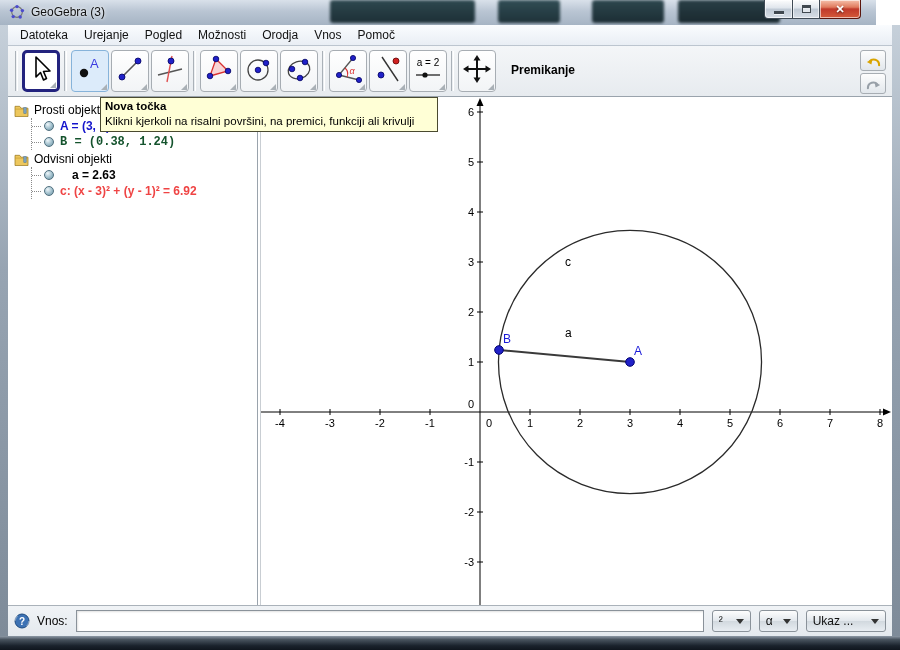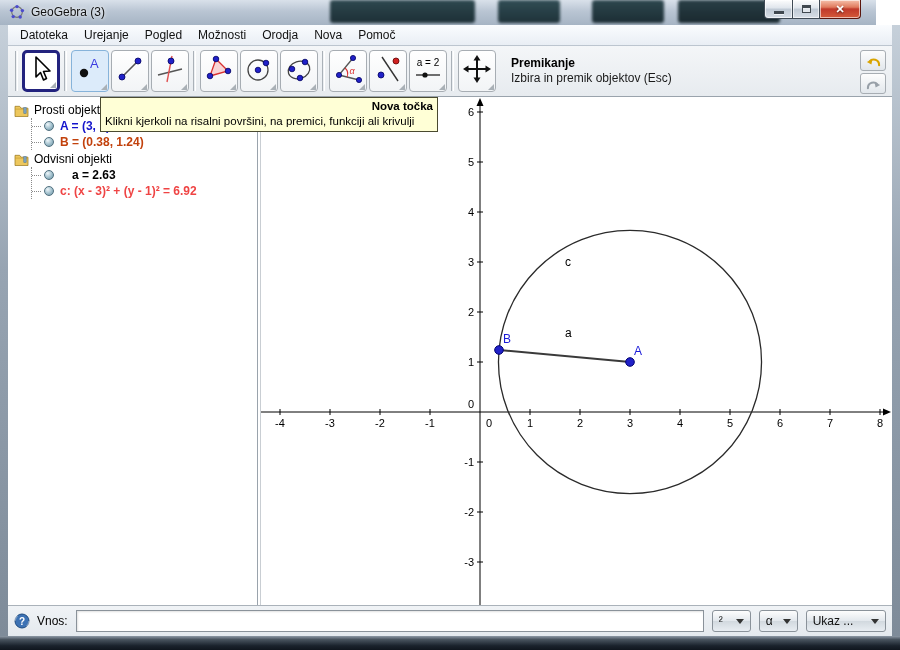--- a/index.html
+++ b/index.html
@@ -67,21 +67,21 @@
   .tree-head { display:flex; align-items:center; height:16px; font-size:12px; color:#000; }
   .tree-head svg { width:15px; height:13px; margin-right:5px; }
   .tree-children { margin-left:17px; border-left:1px dotted #8a8a8a; padding-left:0; }
   .tree-item { display:flex; align-items:center; height:16px; font-size:12px; font-weight:bold; }
   .tree-item .twig { width:9px; border-top:1px dotted #8a8a8a; margin-right:3px; }
   .marble { width:10px; height:10px; border-radius:50%; margin-right:6px; border:1px solid #50707f;
     background:radial-gradient(circle at 35% 30%, #eef6fa, #9fbecb 55%, #6d93a3); }
 
   .tooltip { position:absolute; left:100px; top:97px; width:338px; background:#ffffd6;
     border:1px solid #4a4a30; padding:1px 4px 2px 4px; z-index:60; }
-  .tooltip .tt { font-size:11.5px; font-weight:bold; color:#000; line-height:15px;text-align:right; }
+  .tooltip .tt { font-size:11.5px; font-weight:bold; color:#000; line-height:15px; }
   .tooltip .tb { font-size:11.5px; color:#000; line-height:15px; white-space:nowrap; }
 
   .inputbar { height:31px; display:flex; align-items:center; padding:0 6px;
     background:linear-gradient(#f0f3f6, #e4e9ee); border-top:1px solid #aab2ba; }
   .help-icon { width:16px; height:16px; margin-right:7px; }
   .input-label { font-size:12px; color:#000; margin-right:8px; }
   .vnos-input { width:628px; height:22px; border:1px solid #8a929a; font-size:12px; padding:0 4px;
     background:#fff; box-shadow:inset 1px 1px 2px rgba(0,0,0,.12); outline:none; }
   .dd { height:22px; margin-left:8px; display:flex; align-items:center; justify-content:space-between;
     padding:0 6px; border:1px solid #8a929a; border-radius:3px;
@@ -128,21 +128,21 @@
   <div class="frame-right"></div>
   <div class="frame-bottom"></div>
 
   <div class="content">
     <div class="menubar" id="menubar">
         <span class="menu-item">Datoteka</span>
         <span class="menu-item">Urejanje</span>
         <span class="menu-item">Pogled</span>
         <span class="menu-item">Možnosti</span>
         <span class="menu-item">Orodja</span>
-        <span class="menu-item">Nova</span>
+        <span class="menu-item">Vnos</span>
         <span class="menu-item">Pomoč</span>
       </div>
 
     <div class="toolbar">
       <span class="tb-sep"></span>
       <span id="tools" style="display:flex;align-items:center;">
           <div class="tb-btn selected">
             <span><svg viewBox="0 0 30 30">
                 <path d="M10 3 L10 23 L14.5 18.5 L17.5 26 L20.5 24.5 L17.5 17.5 L24 17 Z" fill="#fff" stroke="#000" stroke-width="1.6" stroke-linejoin="round"></path>
               </svg></span>
@@ -240,21 +240,20 @@
                   <polygon points="15,29 11.5,23.5 18.5,23.5"></polygon>
                   <polygon points="1,15 6.5,11.5 6.5,18.5"></polygon>
                   <polygon points="29,15 23.5,11.5 23.5,18.5"></polygon>
                 </g>
               </svg></span>
             <span class="corner"></span>
           </div>
         </span>
       <div class="tool-info">
         <div class="t">Premikanje</div>
-        <div class="s">Izbira in premik objektov (Esc)</div>
       </div>
       <div class="undo-redo">
         <div class="ur-btn">
           <svg viewBox="0 0 24 20">
               <path d="M20 16 C20 7 10 6 6.5 10.5" fill="none" stroke="#d9a400" stroke-width="3" stroke-linecap="round"></path>
               <polygon points="2.5,11.5 10.5,7.5 9,15" fill="#d9a400"></polygon>
             </svg>
         </div>
         <div class="ur-btn">
           <svg viewBox="0 0 24 20">
@@ -280,21 +279,21 @@
             </div>
             <div class="tree-children">
               <div class="tree-item">
                 <span class="twig"></span>
                 <span class="marble"></span>
                 <span style="color: rgb(20, 20, 204);">A = (3, 1)</span>
               </div>
               <div class="tree-item">
                 <span class="twig"></span>
                 <span class="marble"></span>
-                <span style="color: #c2410c;">B = (0.38, 1.24)</span>
+                <span style="color: #14532d; font-family: Liberation Mono, monospace;">B = (0.38, 1.24)</span>
               </div>
             </div>
           </div>
           <div class="tree-group">
             <div class="tree-head">
               <span style="display: inline-flex;">
                 <svg viewBox="0 0 16 14">
                   <path d="M1 2.5 h5 l1.5 2 H15 v9 H1 Z" fill="#edc75d" stroke="#9a7a20" stroke-width="0.8"></path>
                   <path d="M1 5.5 H15" stroke="#c79f35" stroke-width="0.8"></path>
                   <rect x="10.5" y="4" width="2.5" height="6" fill="#7ea7c6" stroke="#4c7293" stroke-width="0.6"></rect>

